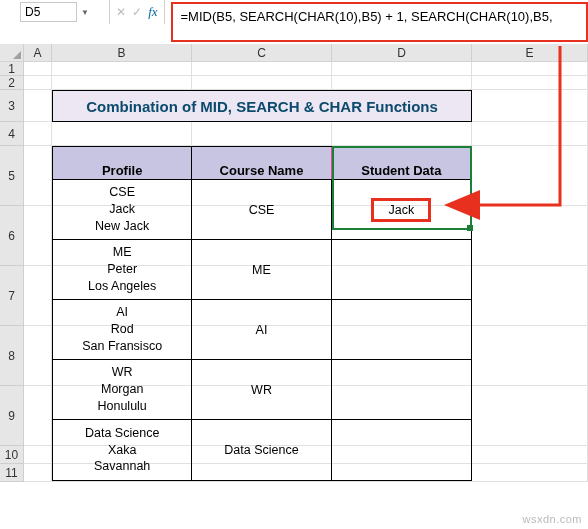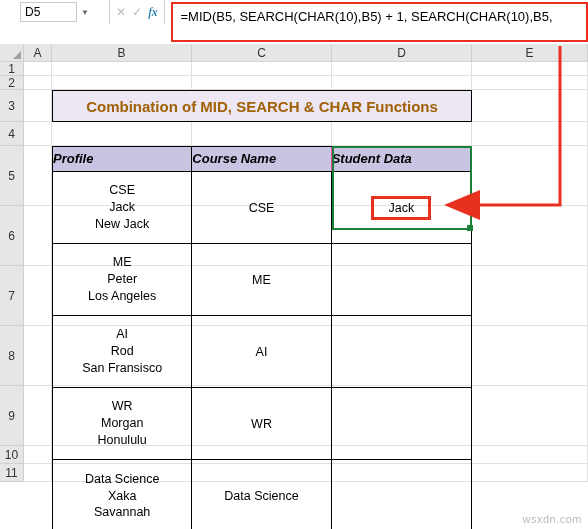--- a/index.html
+++ b/index.html
@@ -138,48 +138,48 @@
       position: absolute;
       left: 28px; top: 28px;
       width: 420px; height: 32px;
       background: #ece7f2;
       border: 1px solid #000;
       display: flex;
       align-items: center;
       justify-content: center;
       font-weight: bold;
       font-size: 15px;
-      color: #a16207;
+      color: #0c4a6e;
     }
     .table-outline {
       position: absolute;
       left: 28px;
       top: 84px;
       width: 420px;
       border: 1px solid #000;
     }
     .th-row {
       display: flex;
       background: #c8c5e3;
       border-bottom: 1px solid #000;
     }
     .th {
+      text-align: center;
       font-weight: bold;
       font-size: 13px;
-      padding: 4px 0;
+      padding: 16px 0;
       height: 24px;
       line-height: 16px;
-      font-style: italic;
     }
     .th.b { width: 140px; border-right: 1px solid #000; }
     .th.c { width: 140px; border-right: 1px solid #ec4899; }
     .th.d { width: 140px; }
     .tr {
       display: flex;
-      height: 72px;
+      height: 60px;
       border-bottom: 1px solid #000;
     }
     .tr:last-child { border-bottom: none; }
     .td {
       display: flex;
       align-items: center;
       justify-content: center;
       font-size: 12.5px;
       text-align: center;
     }

